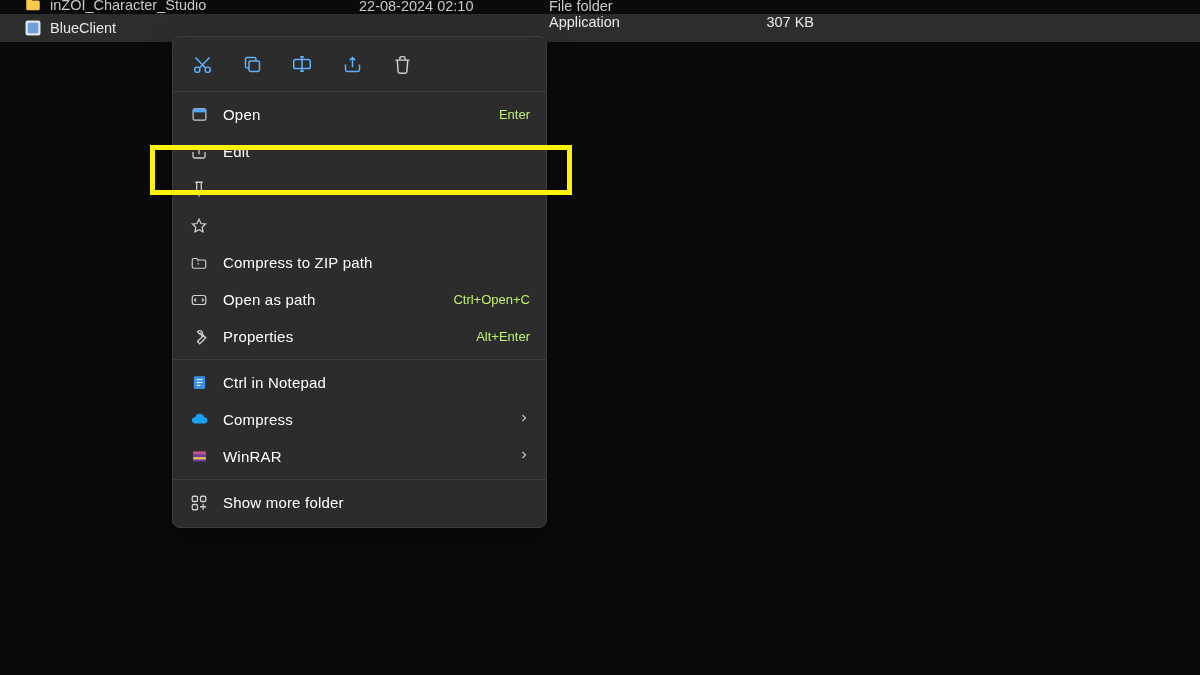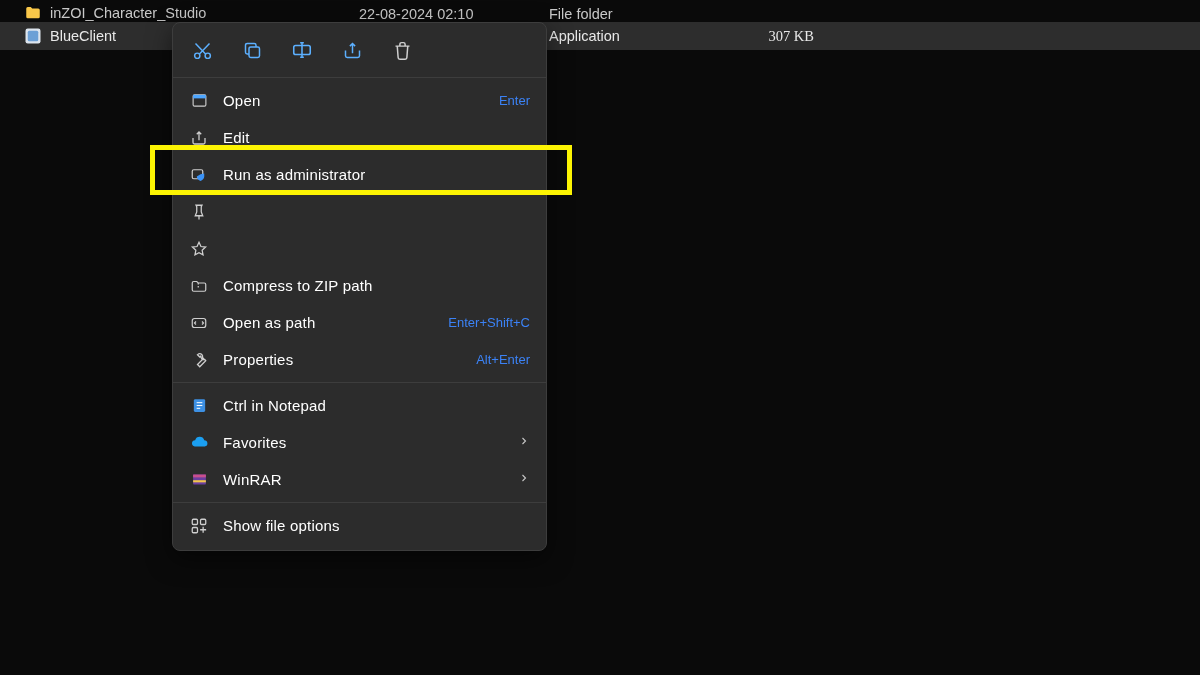--- a/index.html
+++ b/index.html
@@ -11,53 +11,52 @@
       font-size: 14px;
       color: #ffffff;
       overflow: hidden;
       position: relative;
     }
     .file-list {
       width: 100%;
     }
     .file-row {
       display: flex;
-      align-items: center;
       height: 28px;
       padding-left: 24px;
       font-size: 14.5px;
       color: #e8e8e8;
     }
     .file-row.partial {
-      height: 22px;
+      height: 14px;
       overflow: hidden;
       align-items: flex-end;
       color: #c8c8c8;
     }
     .file-row.selected {
       background: #2d2d2d;
     }
     .file-icon {
       width: 18px;
       height: 18px;
       margin-right: 8px;
       display: inline-flex;
       align-items: center;
       justify-content: center;
       flex-shrink: 0;
     }
     .col-name { flex: 0 0 335px; display: flex; align-items: center; }
     .col-date { flex: 0 0 190px; }
     .col-type { flex: 0 0 185px; }
-    .col-size { flex: 0 0 80px; text-align: right; font-family: Liberation Serif, serif; }
+    .col-size { flex: 0 0 80px; text-align: right; }
 
     .context-menu {
       position: absolute;
       left: 172px;
-      top: 22px;
+      top: 36px;
       width: 375px;
       background: #2c2c2c;
       border: 1px solid #3d3d3d;
       border-radius: 8px;
       padding: 6px 0;
       box-shadow: 0 8px 24px rgba(0,0,0,0.5);
     }
     .action-bar {
       display: flex;
       gap: 28px;
@@ -94,21 +93,21 @@
       flex-shrink: 0;
     }
     .menu-item-label {
       flex: 1;
       font-size: 15px;
       color: #ffffff;
       letter-spacing: 0.2px;
     }
     .menu-item-shortcut {
       font-size: 13px;
-      color: #3b82f6;
+      color: #bef264;
     }
     .menu-item-arrow {
       color: #c8c8c8;
       font-size: 13px;
     }
     .highlight-box {
       position: absolute;
       border: 5px solid #fcf403;
       pointer-events: none;
     }
@@ -197,29 +196,20 @@
 
   <div class="menu-item">
     <span class="menu-item-icon">
       <svg width="18" height="18" viewBox="0 0 24 24" fill="none" stroke="#cfcfcf" stroke-width="1.7">
           <path d="M4 12v6a2 2 0 0 0 2 2h12a2 2 0 0 0 2-2v-6M15 7l-3-3-3 3M12 4v11"></path>
         </svg>
     </span>
     <span class="menu-item-label">Edit</span>
   </div>
 
-  <div class="menu-item">
-    <span class="menu-item-icon">
-      <svg width="18" height="18" viewBox="0 0 24 24" fill="none">
-          <rect x="3" y="5" width="14" height="12" rx="2" stroke="#cfcfcf" stroke-width="1.6"></rect>
-          <path d="M14 11l5-1v4c0 3-2.5 5-5 6-2.5-1-5-3-5-6" fill="#3b93f7"></path>
-        </svg>
-    </span>
-    <span class="menu-item-label">Run as administrator</span>
-  </div>
 
   <div class="menu-item">
     <span class="menu-item-icon">
       <svg width="18" height="18" viewBox="0 0 24 24" fill="none" stroke="#cfcfcf" stroke-width="1.7">
           <path d="M12 17v5M7 17h10l-2-5V5l1-2H8l1 2v7l-2 5z"></path>
         </svg>
     </span>
   </div>
 
   <div class="menu-item">
@@ -241,21 +231,21 @@
   </div>
 
   <div class="menu-item">
     <span class="menu-item-icon">
       <svg width="18" height="18" viewBox="0 0 24 24" fill="none" stroke="#cfcfcf" stroke-width="1.6">
           <rect x="3" y="6" width="18" height="12" rx="3"></rect>
           <path d="M8 10l-2 2 2 2M16 10l2 2-2 2"></path>
         </svg>
     </span>
     <span class="menu-item-label">Open as path</span>
-    <span class="menu-item-shortcut">Enter+Shift+C</span>
+    <span class="menu-item-shortcut">Ctrl+Open+C</span>
   </div>
 
   <div class="menu-item">
     <span class="menu-item-icon">
       <svg width="18" height="18" viewBox="0 0 24 24" fill="none" stroke="#cfcfcf" stroke-width="1.7">
           <path d="M14.7 6.3a4 4 0 0 0 5 5L21 13l-8 8-3-3 8-8-1.3-1.3a4 4 0 0 0-5-5L10 5l3 3 1.7-1.7z"></path>
         </svg>
     </span>
     <span class="menu-item-label">Properties</span>
     <span class="menu-item-shortcut">Alt+Enter</span>
@@ -272,21 +262,21 @@
     </span>
     <span class="menu-item-label">Ctrl in Notepad</span>
   </div>
 
   <div class="menu-item">
     <span class="menu-item-icon">
       <svg width="19" height="19" viewBox="0 0 24 24">
           <path d="M6 17a4 4 0 0 1 .5-7.97A6 6 0 0 1 18 9a4 4 0 0 1 1 7.87V17H6z" fill="#1b9ff1"></path>
         </svg>
     </span>
-    <span class="menu-item-label">Favorites</span>
+    <span class="menu-item-label">Compress</span>
     <span class="menu-item-arrow">
       <svg width="12" height="12" viewBox="0 0 24 24" fill="none" stroke="#c8c8c8" stroke-width="2.2">
           <path d="M9 6l6 6-6 6"></path>
         </svg>
     </span>
   </div>
 
   <div class="menu-item">
     <span class="menu-item-icon">
       <svg width="17" height="17" viewBox="0 0 24 24">
@@ -307,18 +297,18 @@
 
   <div class="menu-item">
     <span class="menu-item-icon">
       <svg width="18" height="18" viewBox="0 0 24 24" fill="none" stroke="#cfcfcf" stroke-width="1.7">
           <rect x="3" y="3" width="7" height="7" rx="1.5"></rect>
           <rect x="14" y="3" width="7" height="7" rx="1.5"></rect>
           <rect x="3" y="14" width="7" height="7" rx="1.5"></rect>
           <path d="M17.5 13v8M13.5 17h8"></path>
         </svg>
     </span>
-    <span class="menu-item-label">Show file options</span>
+    <span class="menu-item-label">Show more folder</span>
   </div>
 
 </div>
 
 <div class="highlight-box" style="left:150px; top:145px; width:422px; height:50px;"></div>
 
 </body></html>

